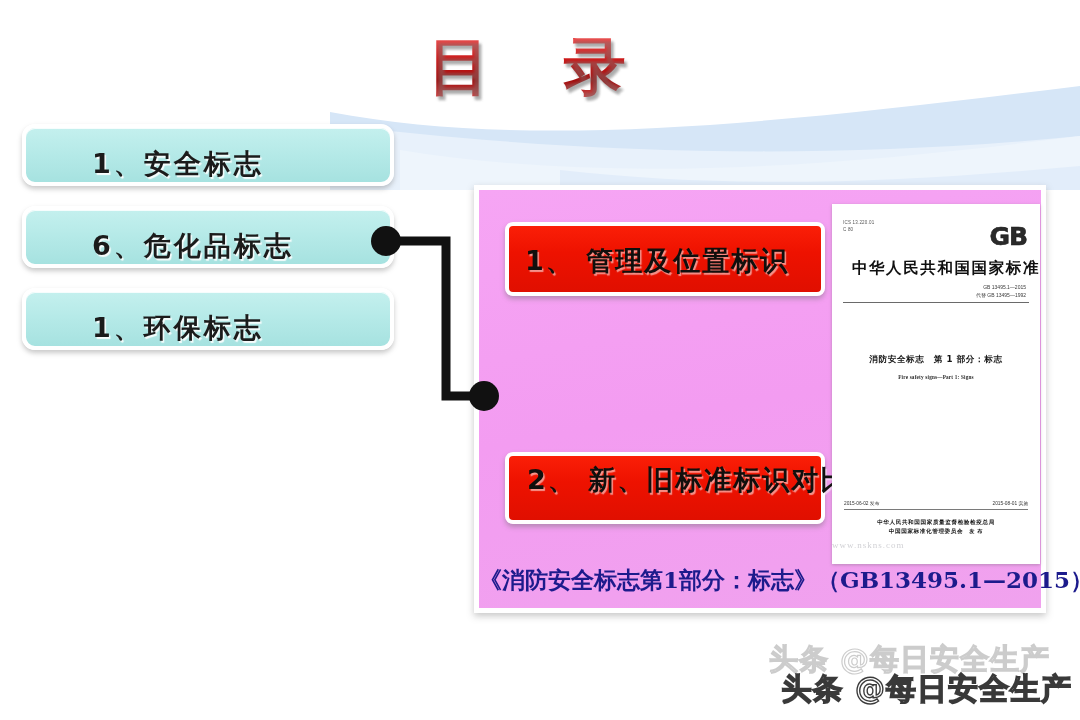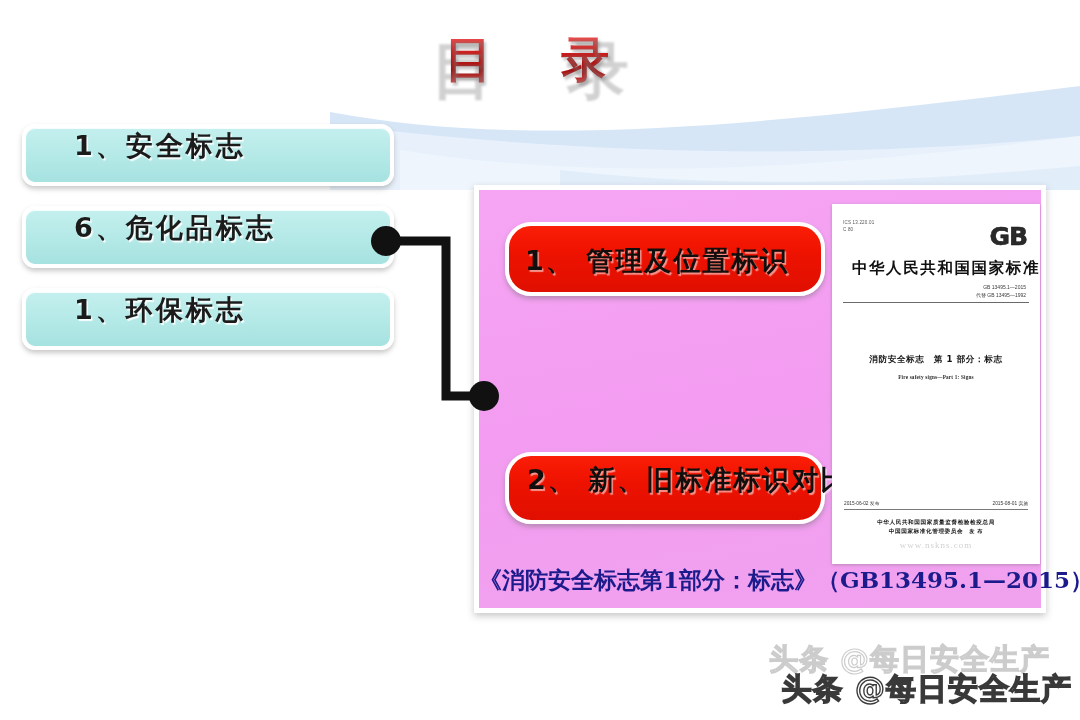--- a/index.html
+++ b/index.html
@@ -24,21 +24,21 @@
     pointer-events: none;
   }
 
   
   .slide-title {
     position: absolute;
     left: 0; top: 34px;
     width: 1080px;
     text-align: center;
     font-family: "DejaVu Sans", "Liberation Sans", sans-serif;
-    font-size: 48px;
+    font-size: 62px;
     font-weight: bold;
     letter-spacing: 26px;
     color: #c8102e;
     background: linear-gradient(180deg, #f05a5a 0%, #d01818 38%, #a20d0d 72%, #d44a4a 100%);
     -webkit-background-clip: text;
     background-clip: text;
     -webkit-text-fill-color: transparent;
     text-shadow: 2px 3px 3px rgba(120,120,120,0.45);
     line-height: 1.05;
     z-index: 5;
@@ -69,22 +69,22 @@
   .menu-item {
     position: relative;
     height: 62px;
     margin-bottom: 20px;
     border-radius: 13px;
     background: linear-gradient(180deg, #c4f0ee 0%, #b6eae8 45%, #a6e2e0 100%);
     border: 4px solid #ffffff;
     box-shadow: 0 3px 5px rgba(120,120,120,0.40),
                 inset 0 1px 0 rgba(255,255,255,0.85);
     display: flex;
-    align-items: flex-start;
-    padding-left: 48px;
+    align-items: flex-end;
+    padding-left: 66px;
   }
   .menu-item.selected {
     background: linear-gradient(180deg, #f4a6f2 0%, #ef8fee 45%, #e87ae6 100%);
   }
   .menu-item .label {
     font-family: "DejaVu Sans", "Liberation Sans", sans-serif;
     font-size: 27px;
     font-weight: bold;
     color: #1b1b1b;
     letter-spacing: 3px;
@@ -103,21 +103,21 @@
     background: linear-gradient(170deg, #f6a5f4 0%, #f39cf1 50%, #f0a2ee 100%);
     border: 5px solid #ffffff;
     box-shadow: 0 3px 7px rgba(130,130,130,0.45);
     z-index: 6;
   }
 
   .red-box {
     position: absolute;
     background: linear-gradient(180deg, #fb1f07 0%, #ee1200 40%, #e00f00 100%);
     border: 4px solid #ffffff;
-    border-radius: 26px;
+    border-radius: 8px;
     box-shadow: 0 3px 5px rgba(110,110,110,0.45);
     display: flex;
     align-items: center;
     padding: 4px 10px 0 16px;
   }
   .red-box-1 { left: 26px; top: 32px; width: 320px; height: 74px; }
   .red-box-2 { left: 26px; top: 262px; width: 320px; height: 72px; }
 
   .red-box .boxtext {
     font-family: "DejaVu Sans", "Liberation Sans", sans-serif;
@@ -204,21 +204,21 @@
     text-align: center;
     font-family: "DejaVu Sans", "Liberation Sans", sans-serif;
     font-size: 5.6px; font-weight: bold; color: #151515;
     line-height: 1.6; letter-spacing: 0.6px;
   }
   .doc-issuer .pub {
     font-size: 5.2px; font-weight: bold; margin-left: 6px;
   }
   .doc-wm {
     position: absolute; left: 0; top: 336px; width: 100%;
-    text-align: center;
+    text-align: left;
     font-family: "Liberation Serif", serif;
     font-size: 9px; color: rgba(150,150,160,0.45);
     letter-spacing: 1px;
   }
 
   
   .panel-caption {
     position: absolute;
     left: 0; bottom: 12px; width: 100%;
     text-align: center;

